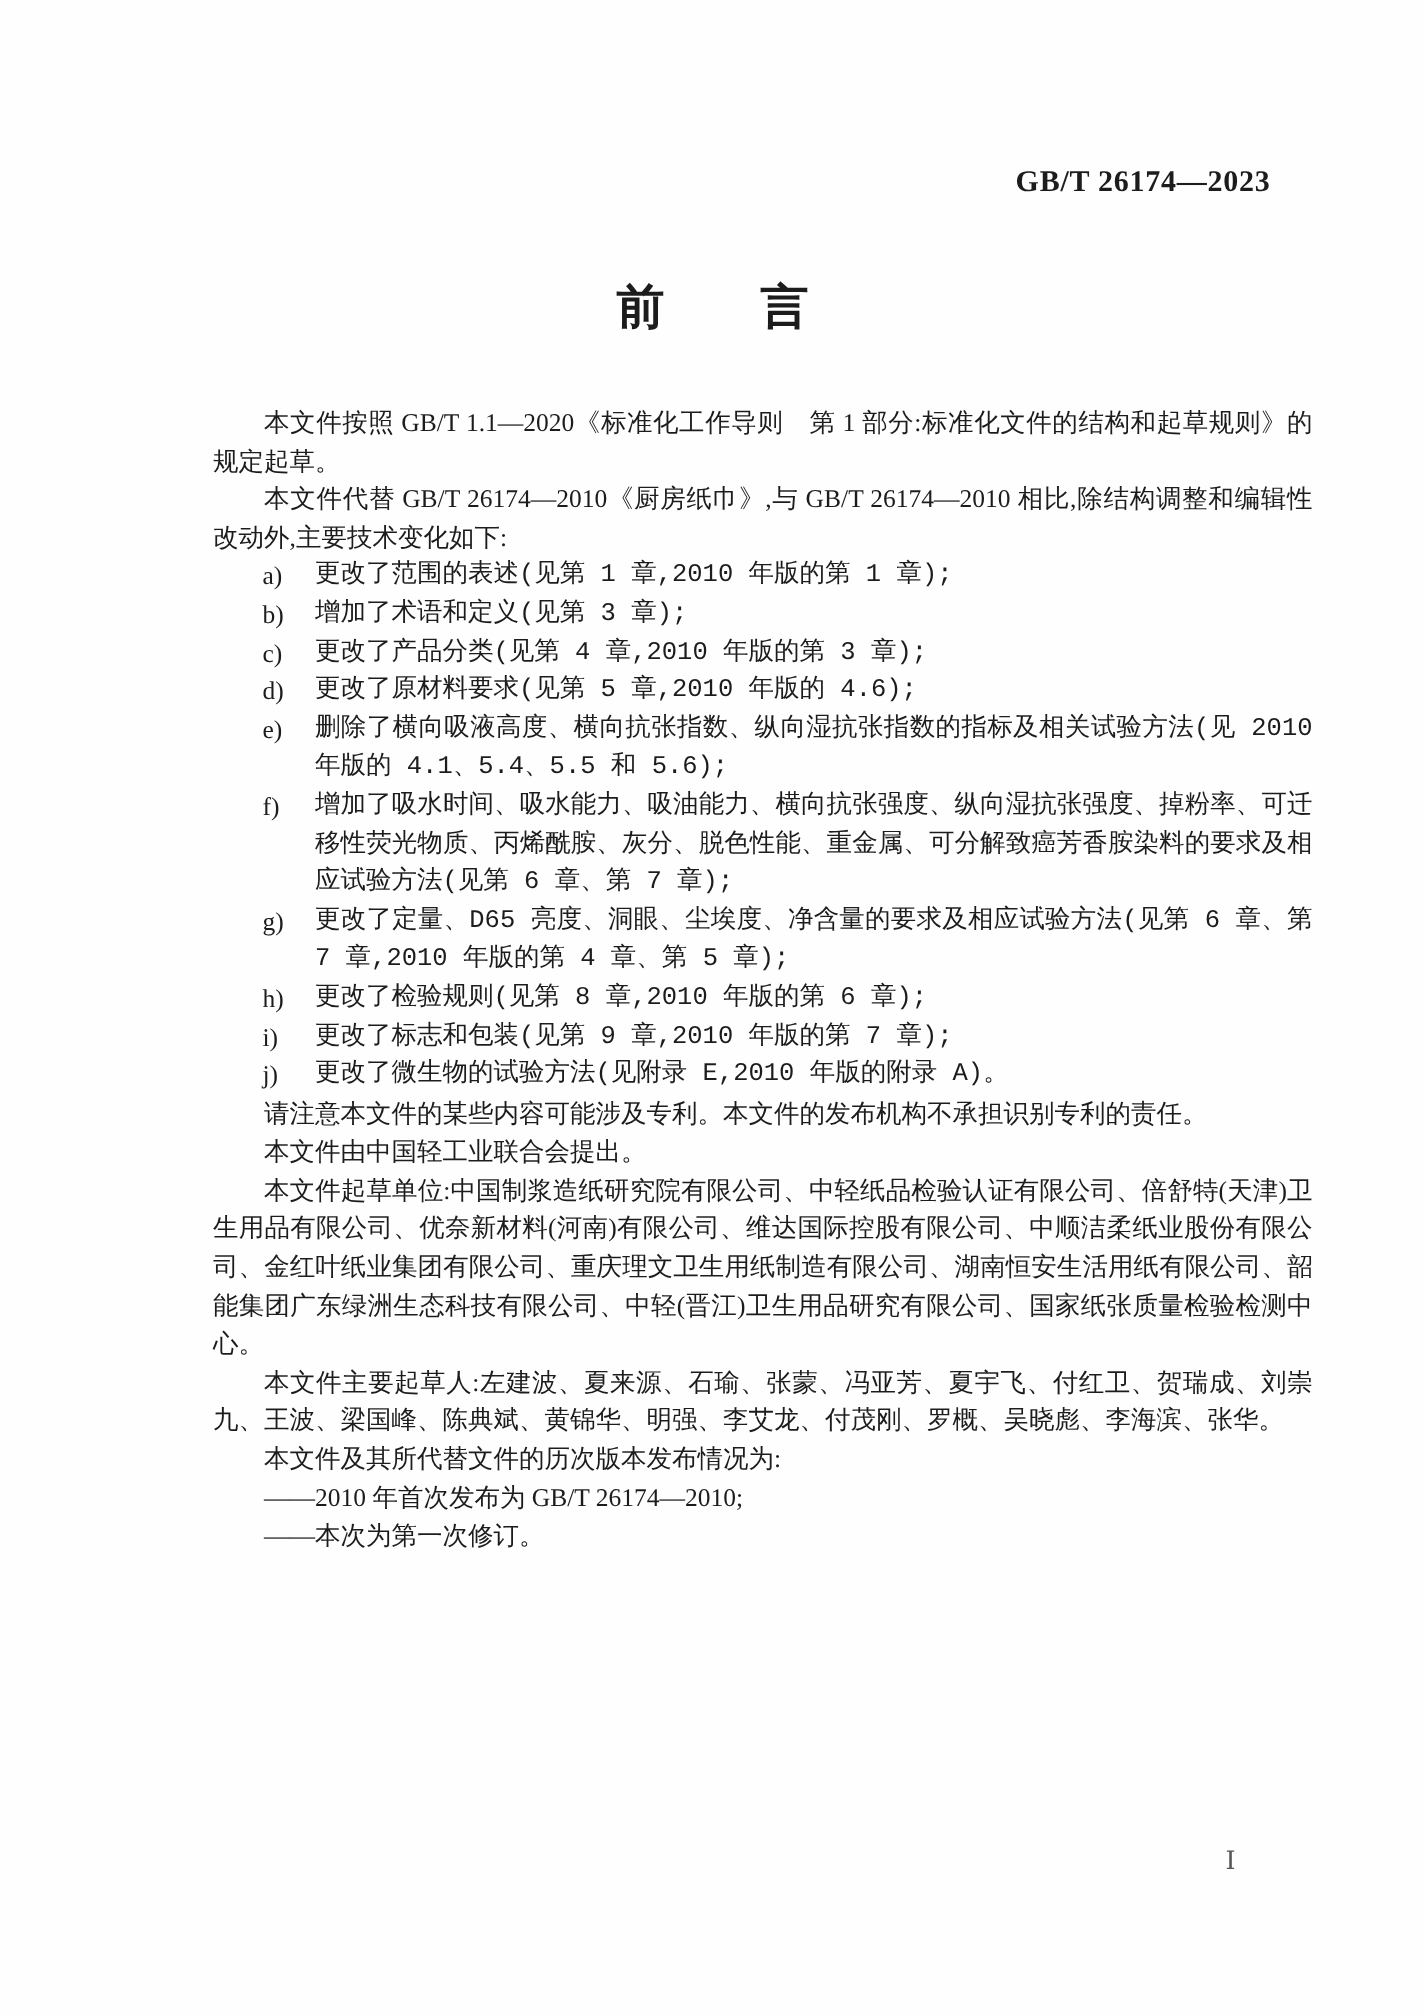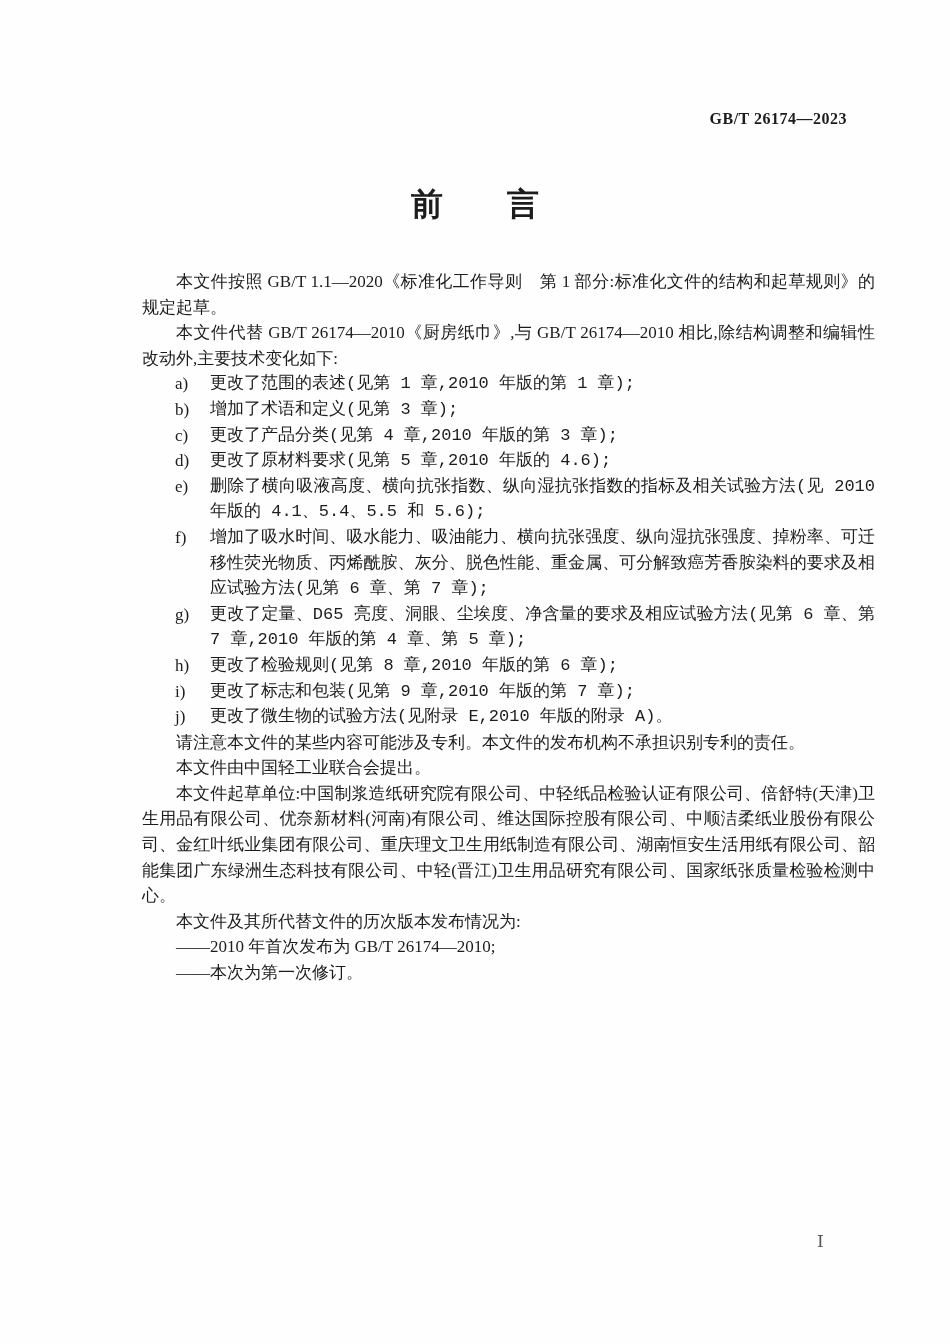--- a/index.html
+++ b/index.html
@@ -11,21 +11,21 @@
     margin: 0 auto;
     background: #fefefe;
     font-family: "Liberation Serif", "DejaVu Serif", serif;
     color: #1c1c1c;
     overflow: hidden;
   }
   .doc-number {
     position: absolute;
     top: 110px;
     right: 103px;
-    font-size: 16px;
+    font-size: 20px;
     font-weight: bold;
     letter-spacing: 0.5px;
     white-space: nowrap;
   }
   .title {
     position: absolute;
     top: 183px;
     left: 0;
     width: 100%;
     text-align: center;
@@ -109,20 +109,21 @@
       <span class="change-text">更改了标志和包装(见第 9 章,2010 年版的第 7 章);</span>
     </div>
     <div class="change-item">
       <span class="change-label">j)</span>
       <span class="change-text">更改了微生物的试验方法(见附录 E,2010 年版的附录 A)。</span>
     </div>
 
     <p class="para">请注意本文件的某些内容可能涉及专利。本文件的发布机构不承担识别专利的责任。</p>
     <p class="para">本文件由中国轻工业联合会提出。</p>
     <p class="para">本文件起草单位:中国制浆造纸研究院有限公司、中轻纸品检验认证有限公司、倍舒特(天津)卫生用品有限公司、优奈新材料(河南)有限公司、维达国际控股有限公司、中顺洁柔纸业股份有限公司、金红叶纸业集团有限公司、重庆理文卫生用纸制造有限公司、湖南恒安生活用纸有限公司、韶能集团广东绿洲生态科技有限公司、中轻(晋江)卫生用品研究有限公司、国家纸张质量检验检测中心。</p>
+    <p class="para">本文件主要起草人:左建波、夏来源、石瑜、张蒙、冯亚芳、夏宇飞、付红卫、贺瑞成、刘崇九、王波、梁国峰、陈典斌、黄锦华、明强、李艾龙、付茂刚、罗概、吴晓彪、李海滨、张华。</p>
     <p class="para">本文件及其所代替文件的历次版本发布情况为:</p>
 
     <p class="para">——2010 年首次发布为 GB/T 26174—2010;</p>
     <p class="para">——本次为第一次修订。</p>
 
   </div>
 
   <div class="page-number">Ⅰ</div>
 
 </div>

